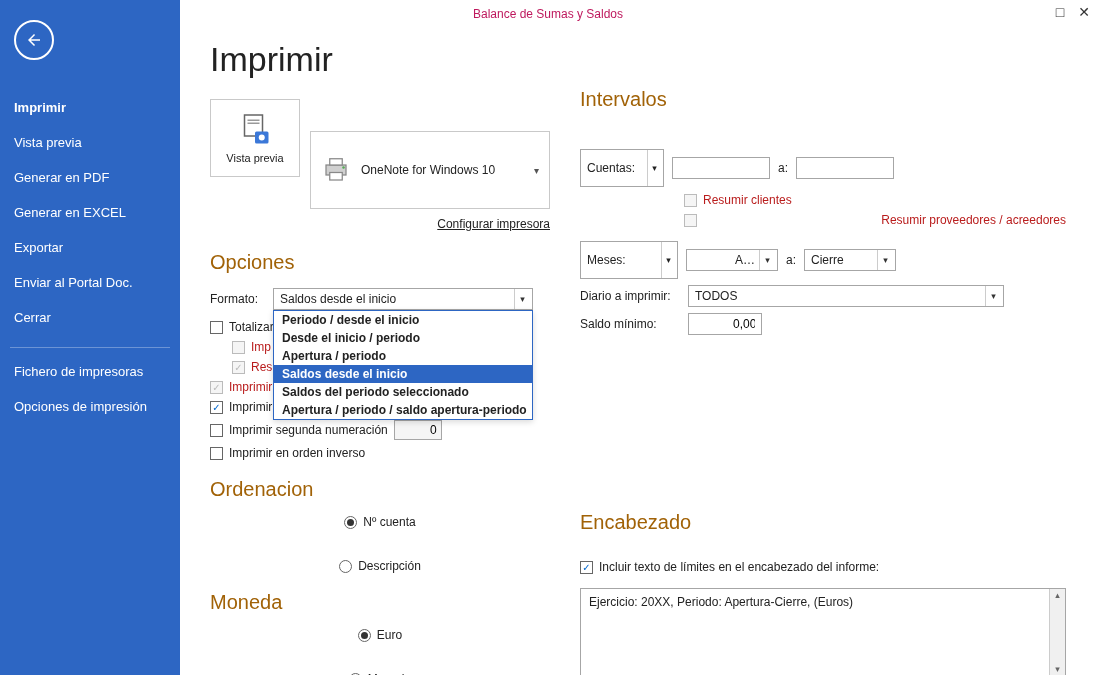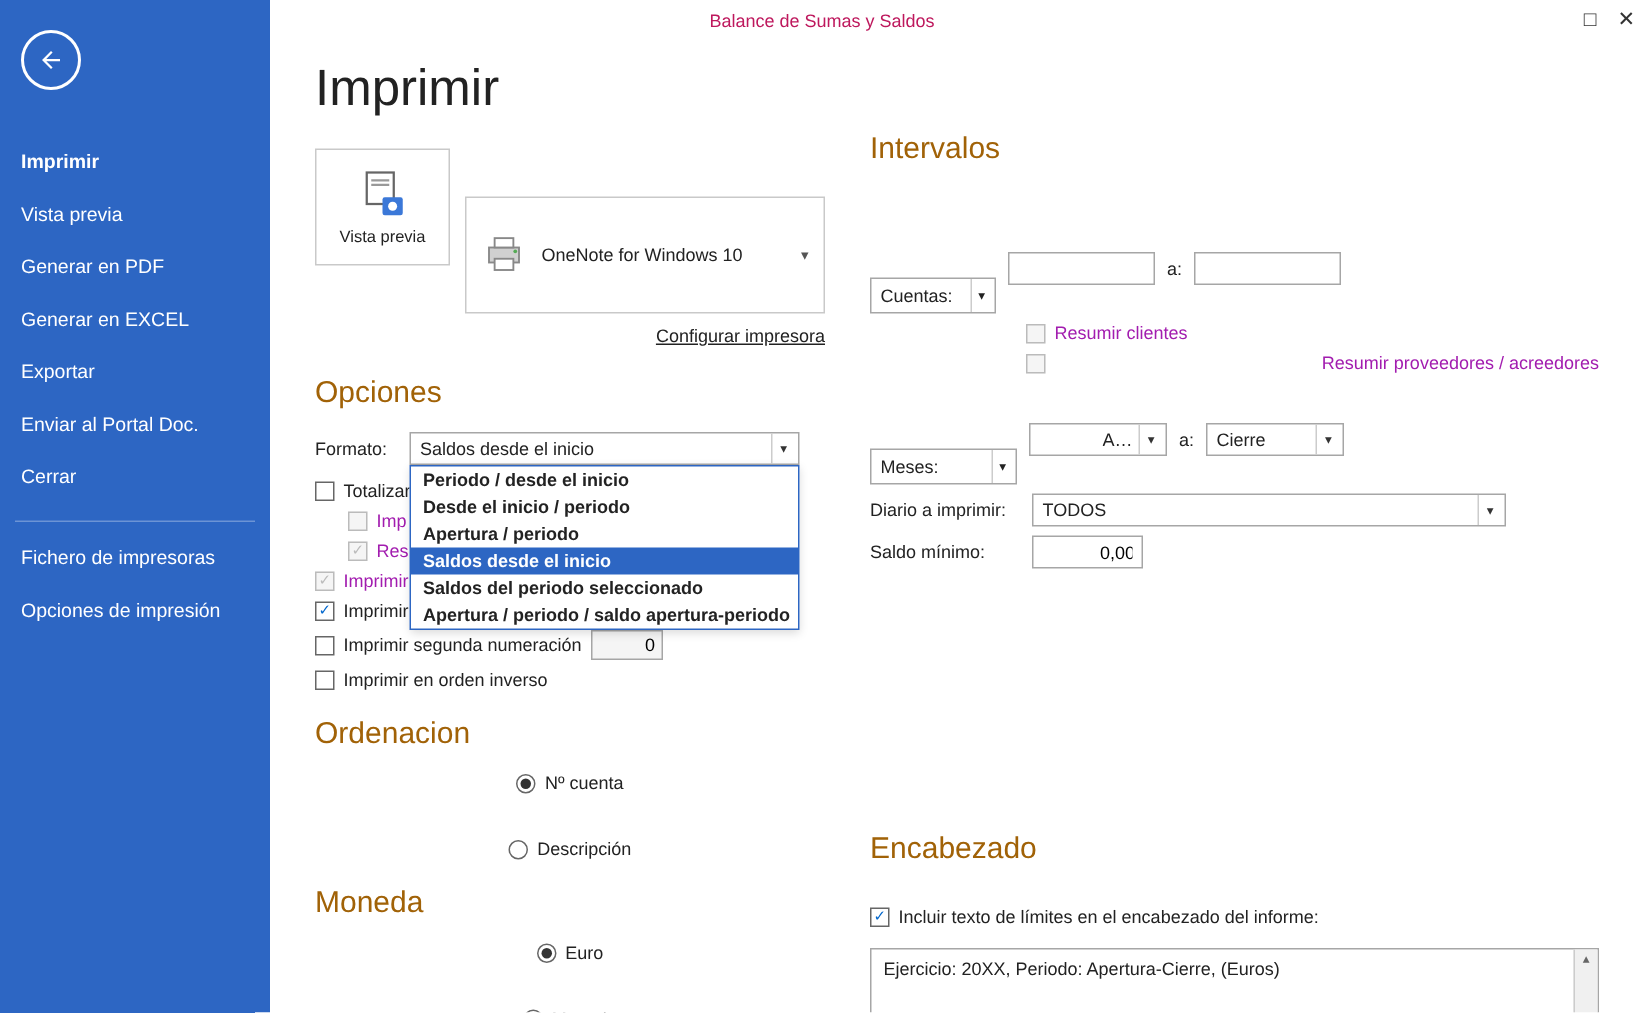--- a/index.html
+++ b/index.html
@@ -189,21 +189,21 @@
   display: inline-flex;
   align-items: center;
   justify-content: center;
   font-size: 10px;
   color: #0066cc;
   cursor: pointer;
   background: #fff;
 }
 .chk.checked::after { content: "✓"; }
 .chk.disabled { border-color: #bbb; color: #bbb; cursor: default; background:#f5f5f5;}
-.disabled-text { color: #a21caf; }
+.disabled-text { color: #b91c1c; }
 .indent { margin-left: 22px; }
 .radio-row {
   display: flex;
   gap: 30px;
   align-items: center;
   margin-bottom: 6px;
   flex-direction: column;
 }
 .radio {
   width: 13px; height: 13px;
@@ -257,31 +257,30 @@
   cursor: pointer;
   white-space: nowrap;
   font-weight: bold;
 }
 .dropdown-popup .opt.selected {
   background: #2d66c3;
   color: #fff;
 }
 .combo-btn {
   border:1px solid #a6a6a6;
-  height:24px;
+  height:38px;
   width:84px;
   display:inline-flex;
   align-items:center;
   justify-content:space-between;
   padding-left:6px;
   padding-right:2px;
   cursor:pointer;
   font-size:12px;
   background:#fff;
-  margin-top:36px;
 }
 .combo-btn .ch { width:14px; font-size:9px; text-align:center; border-left:1px solid #ccc; height:100%; display:flex; align-items:center; justify-content:center;}
 .txtbox { border:1px solid #a6a6a6; height:22px; background:#fff; }
 .small-label { font-size:12px; }
 .num-spin { width:48px; text-align:right; padding-right:4px; border:1px solid #a6a6a6; height:20px; font-size:12px; background:#f5f5f5;}
 </style>
 </head>
 <body>
 
 <div class="titlebar">

